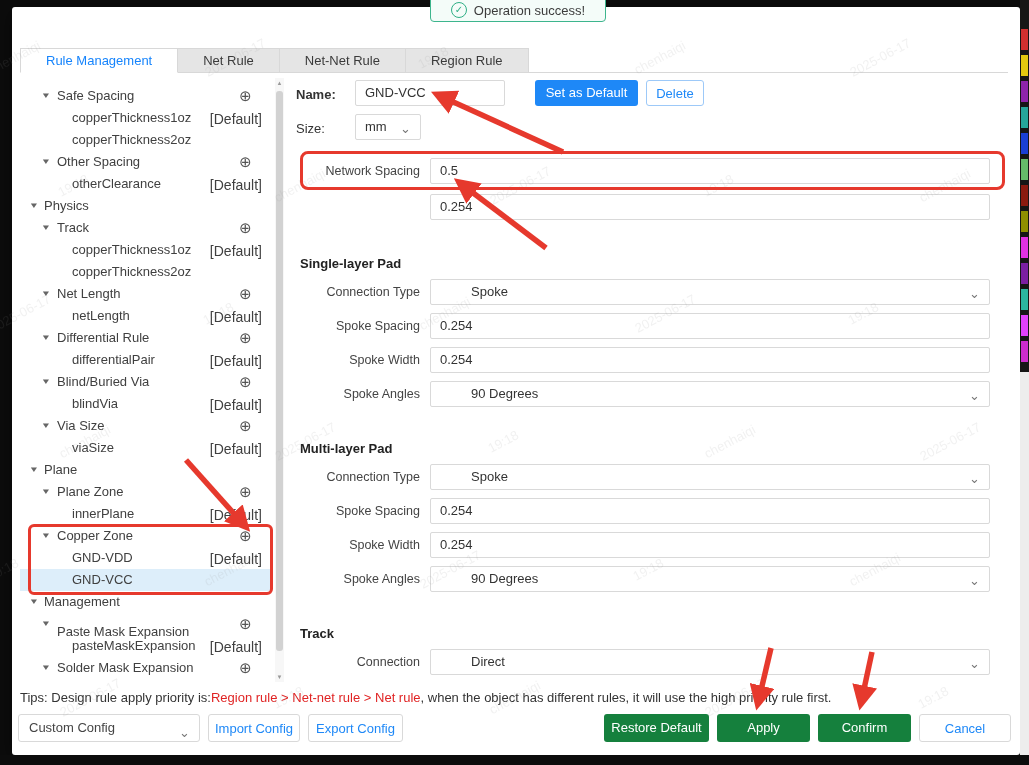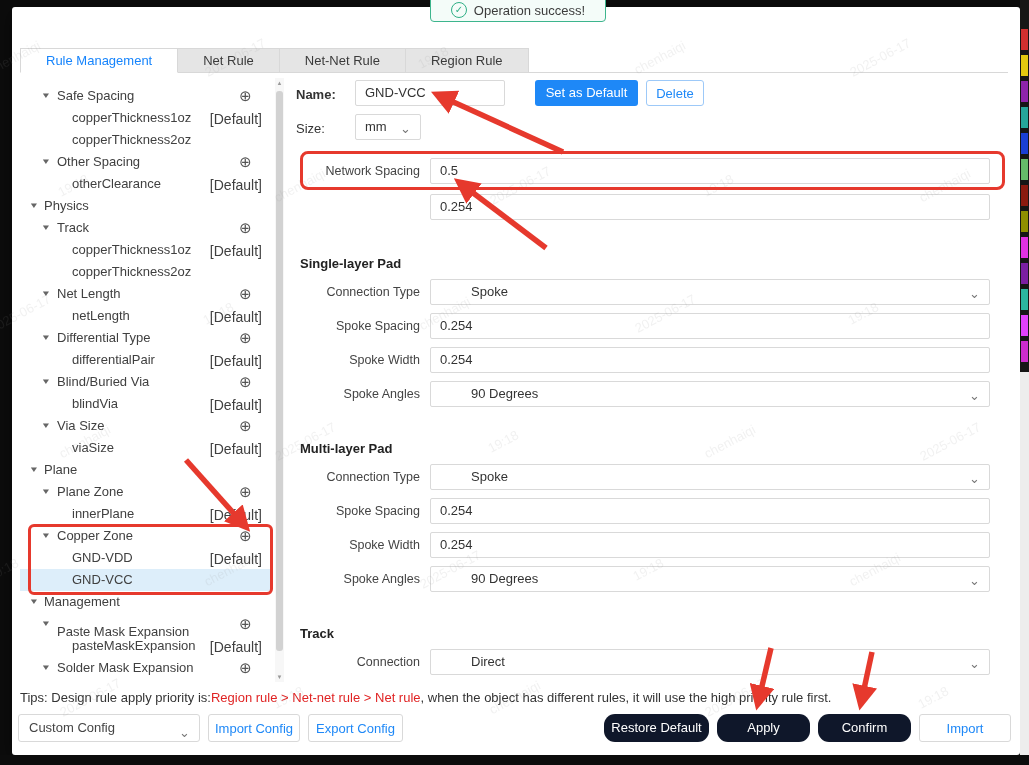--- a/index.html
+++ b/index.html
@@ -45,21 +45,21 @@
   .smallin { position:absolute; border:1px solid #d9d9d9; border-radius:2px; background:#fff;
              font-size:13px; color:#333; line-height:24px; padding:0 9px; height:26px; }
   .btn { position:absolute; height:26px; border-radius:3px; font-size:13px; text-align:center; line-height:25px; cursor:pointer; }
   .btn.fill { background:#1e88f7; color:#ffffff; }
   .btn.ghostb { background:#fff; color:#1e88f7; border:1px solid #9dc9f8; }
 
   
   .tips { position:absolute; left:8px; top:683px; width:990px; font-size:13px; color:#333; white-space:nowrap; }
   .tips .hl { color:#e02424; }
   .fbtn { position:absolute; top:707px; height:28px; border-radius:3px; font-size:13px; text-align:center; line-height:27px; cursor:pointer; }
-  .fbtn.fill { background:#0f172a; color:#fff;border-radius:11px; }
+  .fbtn.fill { background:#15803d; color:#fff; }
   .fbtn.ghost { background:#fff; color:#1e88f7; border:1px solid #d9d9d9; }
   .cfgsel { position:absolute; left:6px; top:707px; width:182px; height:28px; border:1px solid #d9d9d9; border-radius:3px;
             font-size:13px; color:#444; line-height:26px; padding:0 10px; cursor:pointer; background:#fff; }
 
   
   .annrect { position:absolute; border:3px solid #e6392d; pointer-events:none; z-index:30; }
   .arrows { position:absolute; left:0; top:0; z-index:40; pointer-events:none; }
   .wmlayer { position:absolute; left:0; top:0; width:1029px; height:765px; pointer-events:none; z-index:20; overflow:hidden; }
   .wm { position:absolute; font-size:13px; color:#8f8f8f; opacity:.12; transform:rotate(-28deg); white-space:nowrap; }
 
@@ -129,21 +129,21 @@
           <span class="caret" style="left: 22px;">▼</span>
           <span class="tlabel" style="left: 37px;">Net Length</span>
           <span class="addic">⊕</span>
         </div>
         <div class="trow" style="top: 227px;">
           <span class="tlabel" style="left: 52px;">netLength</span>
           <span class="badge">[Default]</span>
         </div>
         <div class="trow" style="top: 249px;">
           <span class="caret" style="left: 22px;">▼</span>
-          <span class="tlabel" style="left: 37px;">Differential Type</span>
+          <span class="tlabel" style="left: 37px;">Differential Rule</span>
           <span class="addic">⊕</span>
         </div>
         <div class="trow" style="top: 271px;">
           <span class="tlabel" style="left: 52px;">differentialPair</span>
           <span class="badge">[Default]</span>
         </div>
         <div class="trow" style="top: 293px;">
           <span class="caret" style="left: 22px;">▼</span>
           <span class="tlabel" style="left: 37px;">Blind/Buried Via</span>
           <span class="addic">⊕</span>
@@ -270,21 +270,21 @@
 
     <div class="cfgsel">
       <span>Custom Config</span>
       <span class="chev" style="top:5px">⌄</span>
     </div>
     <div class="fbtn ghost" style="left:196px;width:92px">Import Config</div>
     <div class="fbtn ghost" style="left:296px;width:95px">Export Config</div>
     <div class="fbtn fill" style="left:592px;width:105px">Restore Default</div>
     <div class="fbtn fill" style="left:705px;width:93px">Apply</div>
     <div class="fbtn fill" style="left:806px;width:93px">Confirm</div>
-    <div class="fbtn ghost" style="left:907px;width:92px">Import</div>
+    <div class="fbtn ghost" style="left:907px;width:92px">Cancel</div>
   </div>
 
   <div id="rects">
       <div class="annrect" style="left: 28px; top: 524px; width: 245px; height: 71px; border-radius: 6px;"></div>
       <div class="annrect" style="left: 300px; top: 151px; width: 705px; height: 39px; border-radius: 8px;"></div>
     </div>
   <svg class="arrows" width="1029" height="765">
     <defs>
       <marker id="ah" markerWidth="4.6" markerHeight="4.6" refX="3.2" refY="2.3" orient="auto">
         <path d="M0,0 L4.6,2.3 L0,4.6 z" fill="#e6392d"></path>

